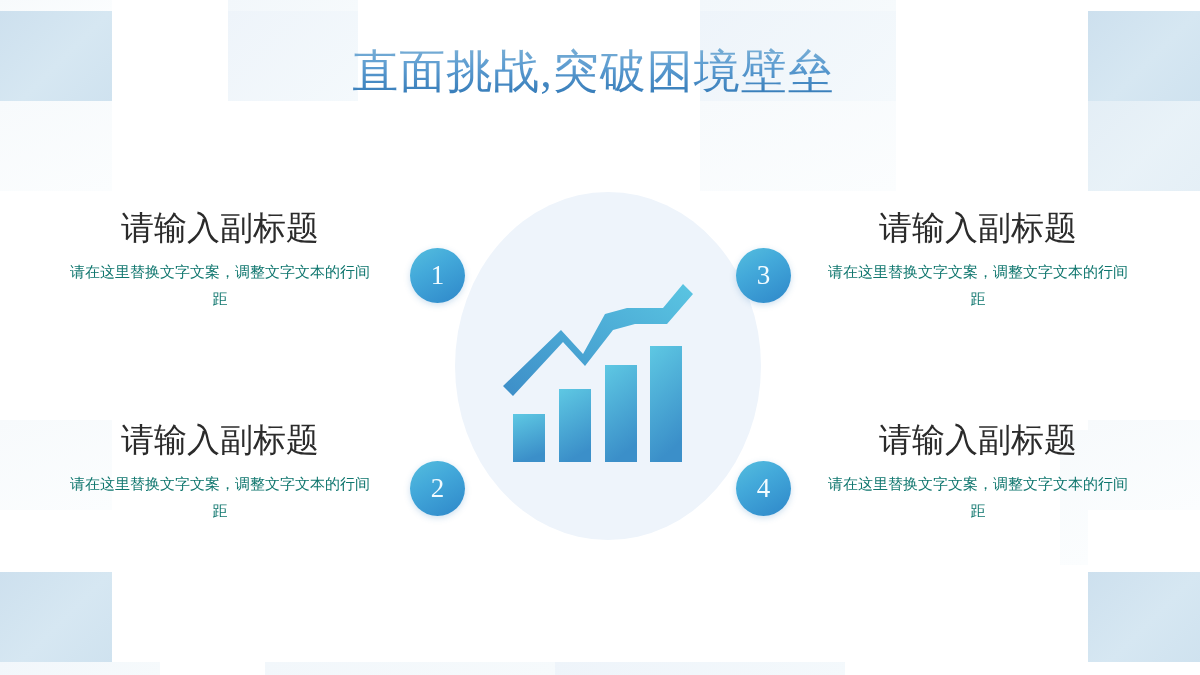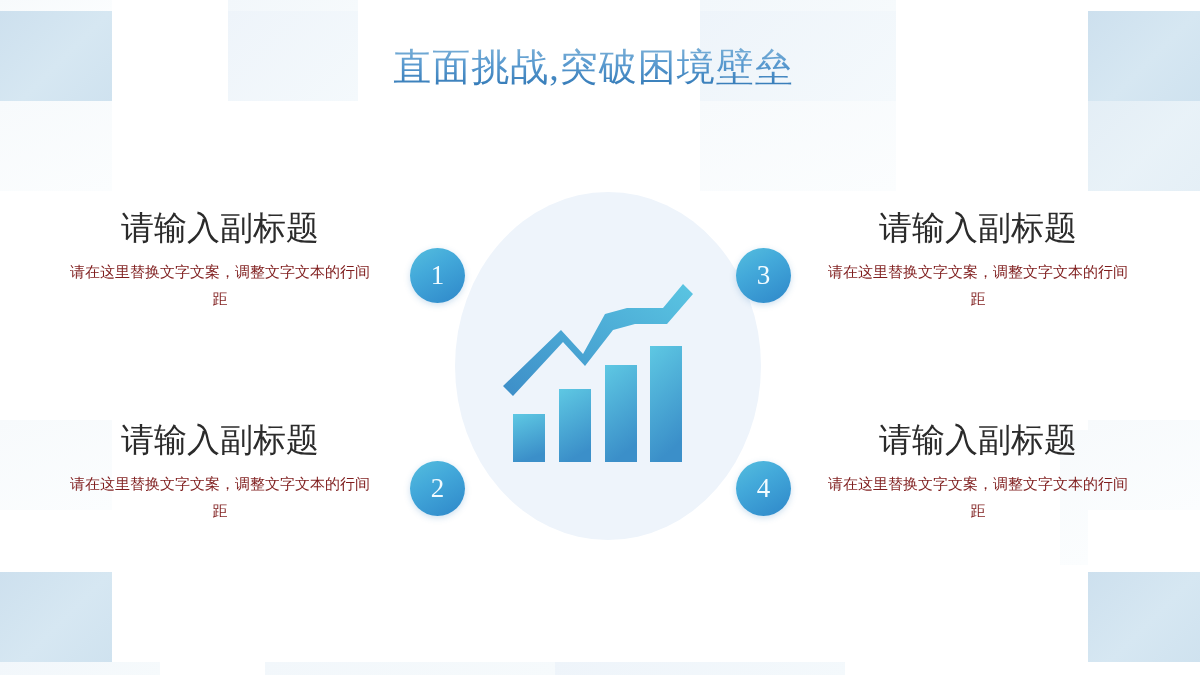--- a/index.html
+++ b/index.html
@@ -43,21 +43,21 @@
   }
 
   
   .title {
     position: absolute;
     left: 0;
     right: 13px;
     top: 44px;
     text-align: center;
     font-family: "Liberation Serif", "DejaVu Serif", serif;
-    font-size: 38px;
+    font-size: 46px;
     line-height: 1.22;
     font-weight: 400;
     letter-spacing: 1px;
     background: linear-gradient(180deg, #7fb2d6 0%, #5b9bd0 42%, #2f76b4 100%);
     -webkit-background-clip: text;
     background-clip: text;
     color: transparent;
     -webkit-text-fill-color: transparent;
     white-space: nowrap;
   }
@@ -110,21 +110,21 @@
     font-size: 33px;
     line-height: 1.25;
     color: #2b2b2b;
     margin: 0 0 10px 0;
     white-space: nowrap;
   }
   .tblock .body {
     font-family: "Liberation Sans", "DejaVu Sans", sans-serif;
     font-size: 15px;
     line-height: 1.75;
-    color: #7f1d1d;
+    color: #0f766e;
     margin: 0;
   }
   .tb-1 { left: 64px;  top: 208px; }
   .tb-2 { left: 64px;  top: 420px; }
   .tb-3 { left: 822px; top: 208px; }
   .tb-4 { left: 822px; top: 420px; }
 </style>
 </head>
 <body>
 

